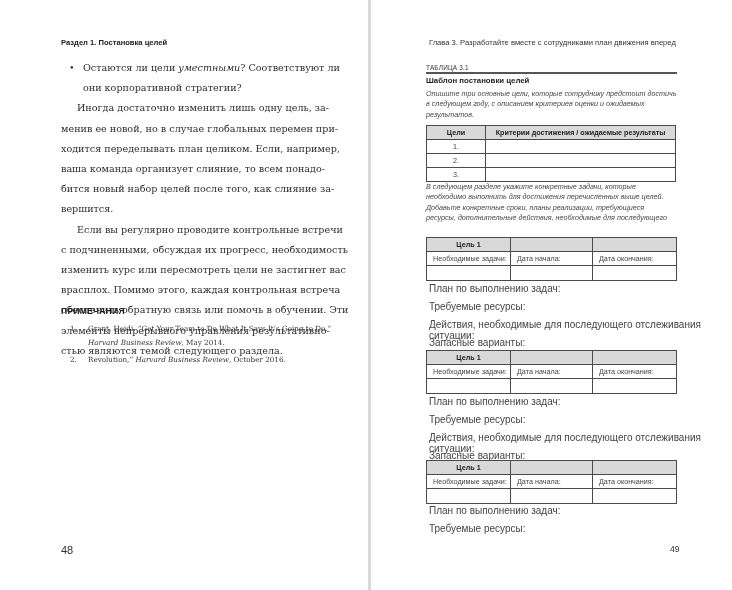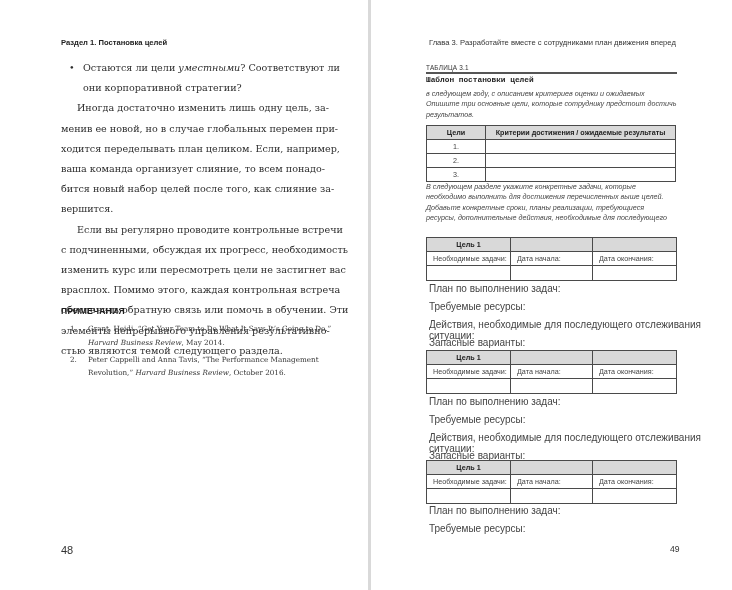--- a/index.html
+++ b/index.html
@@ -40,21 +40,21 @@
 
   
   .running-head-right {
     position: absolute; left: 425px; top: 38px;
     font-family: "Liberation Sans", sans-serif; font-size: 7.6px; color: #333;
   }
   .table-label { position: absolute; left: 422px; top: 64px;
     font-family: "Liberation Sans", sans-serif; font-size: 6.4px; color: #333; letter-spacing: 0.2px; }
   .rule { position: absolute; left: 422px; top: 72px; width: 251px; height: 1.5px; background: #555; }
   .table-title { position: absolute; left: 422px; top: 76px;
-    font-family: Liberation Mono, monospace; font-weight: bold; font-size: 7.8px; color: #222; }
+    font-family: Liberation Sans, sans-serif; font-weight: bold; font-size: 7.8px; color: #222; }
   .instr { position: absolute; left: 422px; width: 255px;
     font-family: "Liberation Sans", sans-serif; font-style: italic; font-size: 7.2px; line-height: 10.4px; color: #444; }
   .instr-1 { top: 89px; }
   .instr-2 { top: 182px; }
 
   table.grid { position: absolute; border-collapse: collapse; table-layout: fixed;
     font-family: "Liberation Sans", sans-serif; font-size: 7.2px; color: #444; }
   table.grid td, table.grid th { border: 1px solid #4a4a4a; padding: 0 6px; height: 13px; overflow: hidden; white-space: nowrap; }
   table.grid th { background: #d9d9d9; font-weight: bold; color: #222; text-align: center; }
   .goals-table { left: 422px; top: 125px; width: 250px; }
@@ -109,38 +109,37 @@
     <div class="notes-heading">ПРИМЕЧАНИЯ</div>
 
     <div class="notes">
       <div class="note">
         <span class="num">1.</span>
         <span class="line">Grant, Heidi. “Get Your Team to Do What It Says It’s Going to Do.”</span>
         <span class="line"><i>Harvard Business Review</i><span>, May 2014.</span></span>
       </div>
       <div class="note">
         <span class="num">2.</span>
-        <span class="line">Peter Cappelli and Anna Tavis, “The Performance Management</span>
         <span class="line"><span>Revolution,” </span><i>Harvard Business Review</i><span>, October 2016.</span></span>
       </div>
     </div>
 
     <div class="folio-left">48</div>
   </div>
 
   <div class="gutter"></div>
 
   <div class="running-head-right">Глава 3. Разработайте вместе с сотрудниками план движения вперед</div>
   <div class="table-label">ТАБЛИЦА 3.1</div>
   <div class="rule"></div>
   <div class="table-title">Шаблон постановки целей</div>
 
   <div class="instr instr-1">
+    <span class="line">Опишите три основные цели, которые сотруднику предстоит достичь</span>
     <span class="line">в следующем году, с описанием критериев оценки и ожидаемых</span>
-    <span class="line">Опишите три основные цели, которые сотруднику предстоит достичь</span>
     <span class="line">результатов.</span>
   </div>
 
   <table class="grid goals-table">
     <tbody>
         <tr>
       <th class="c1">Цели</th>
       <th>Критерии достижения / ожидаемые результаты</th>
     </tr>
     <tr>

